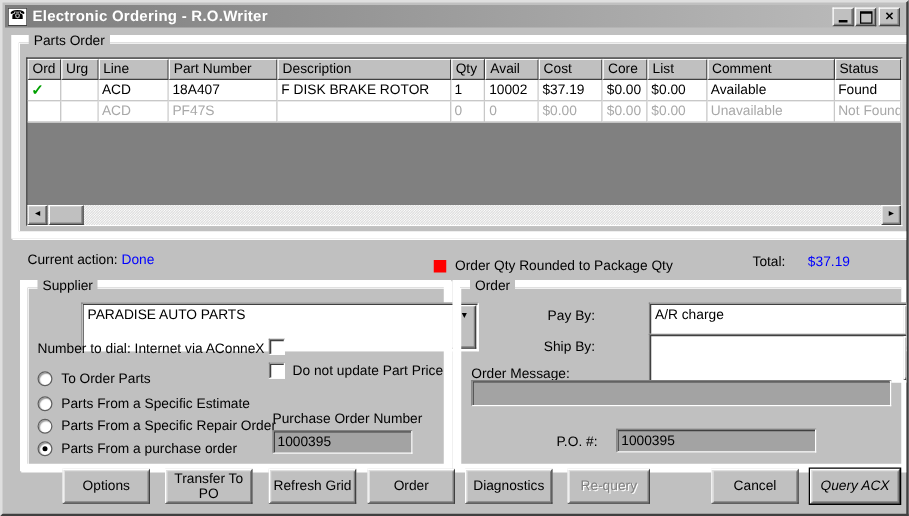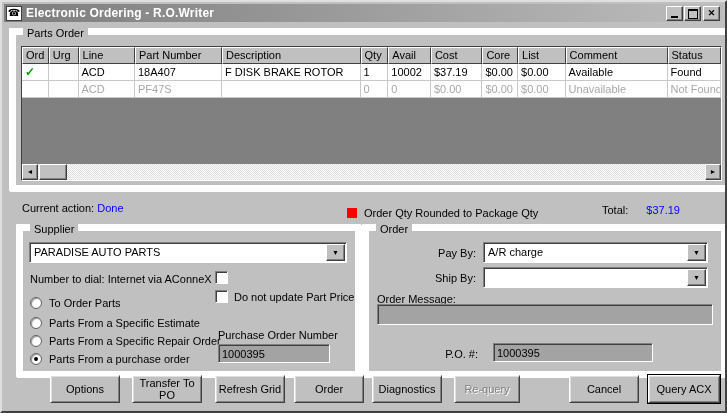--- a/index.html
+++ b/index.html
@@ -77,23 +77,23 @@
     box-sizing:border-box;
   }
   
   .legend{position:absolute; left:345px; top:184px; display:flex; align-items:center;margin-top:21px;}
   .legend-sq{width:10px; height:10px; margin-right:7px;}
   .curaction{position:absolute; left:20px; top:200px;}
   .blue{color:#0000ff;}
   .total{position:absolute; left:600px; top:202px; display:flex; gap:18px;}
   
   .combo{
-    position:absolute; background:#fff; height:21px;
+    position:absolute; background:#fff; height:39px;
     border:1px solid; border-color:#808080 #fff #fff #808080;
-    box-shadow:inset 1px 1px 0 #404040; box-sizing:border-box;
+    box-shadow:inset 1px 1px 0 #404040; box-sizing:border-box;margin-left:36px;
   }
   .combo .val{position:absolute; left:4px; top:2px; line-height:15px; white-space:nowrap;}
   .combo .drop{
     position:absolute; right:1px; top:1px; bottom:1px; width:17px; background:#c0c0c0;
     border:1px solid; border-color:#fff #404040 #404040 #fff; box-shadow:inset -1px -1px 0 #808080;
     font-size:7px; text-align:center; line-height:16px;
   }
   .field{
     position:absolute; background:#a3a3a3; border:1px solid; border-color:#808080 #fff #fff #808080;
     box-shadow:inset 1px 1px 0 #404040; box-sizing:border-box;
@@ -119,21 +119,21 @@
   .lbl-r{text-align:right;}
   
   .btn{
     position:absolute; top:373px; height:28px; background:#c0c0c0;
     border:1px solid; border-color:#fff #404040 #404040 #fff;
     box-shadow:inset 1px 1px 0 #dfdfdf, inset -1px -1px 0 #808080;
     display:flex; align-items:center; justify-content:center; text-align:center;
     line-height:12px; box-sizing:border-box; cursor:default; padding:0 2px;
   }
   .btn.disabled{color:#808080; text-shadow:1px 1px 0 #fff;}
-  .btn.default{outline:1px solid #000;}
+  .btn.default{outline:1px solid #000;font-style:italic;}
 </style>
 </head>
 <body>
 
 <div id="window">
 
   <div class="titlebar">
     <div class="app-icon">☎</div>
     <span class="title-text">Electronic Ordering - R.O.Writer</span>
     <div class="tb-btns">

